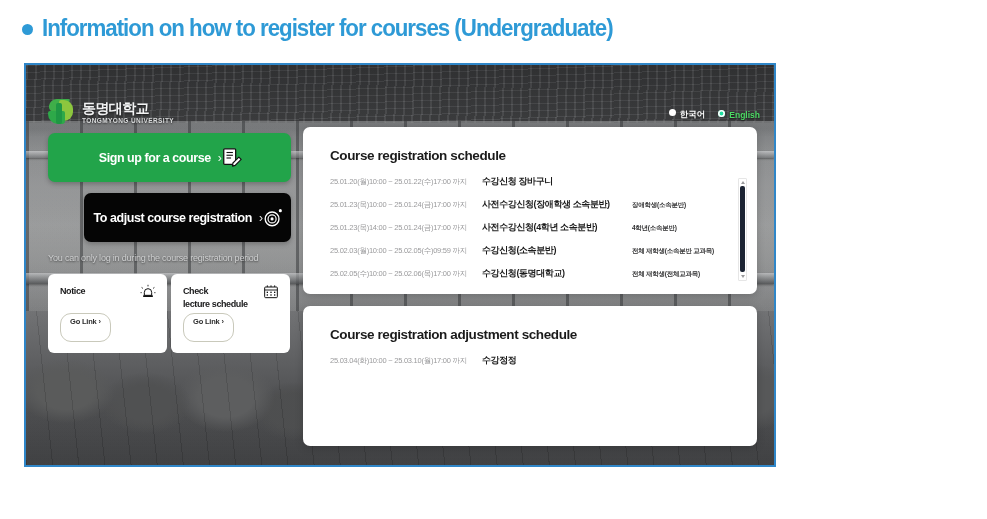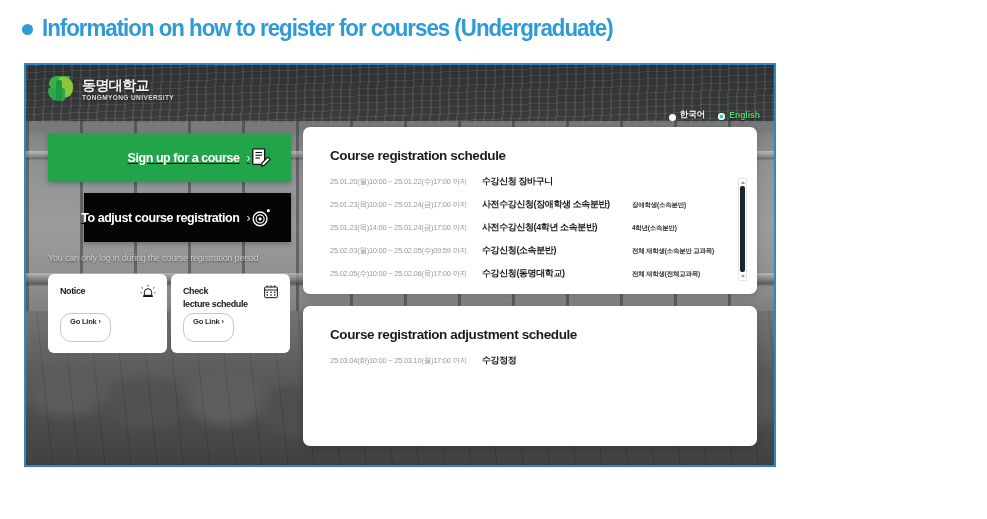--- a/index.html
+++ b/index.html
@@ -116,21 +116,21 @@
     inset: 0;
     background: repeating-linear-gradient(84deg, rgba(0,0,0,.10) 0 1px, rgba(255,255,255,.02) 1px 26px);
   }
 
   
   .site-header {
     position: absolute;
     left: 0; right: 0; top: 0;
     height: 60px;
     display: flex;
-    align-items: flex-start;
+    align-items: flex-end;
     padding: 10px 0 0 22px;
     box-sizing: border-box;
   }
   .brand {
     display: flex;
     align-items: center;
     gap: 8px;
   }
   .logo-mark {
     width: 26px;
@@ -200,21 +200,21 @@
     right: 14px;
     top: 44px;
     display: flex;
     align-items: center;
     gap: 13px;
     font-size: 8.5px;
     font-weight: bold;
   }
   .lang-opt {
     display: flex;
-    align-items: flex-end;
+    align-items: flex-start;
     gap: 4px;
     color: #ffffff;
     text-shadow: 0 1px 2px rgba(0,0,0,.7);
     white-space: nowrap;
   }
   .lang-opt .dot {
     width: 7px; height: 7px;
     border-radius: 50%;
     background: #ffffff;
     flex: none;
@@ -227,28 +227,27 @@
 
   
   .left-col {
     position: absolute;
     left: 22px;
     top: 68px;
     width: 243px;
   }
   .action-btn {
     height: 49px;
-    border-radius: 0;
+    border-radius: 7px;
     display: flex;
     align-items: center;
-    justify-content: flex-end;
+    justify-content: center;
     padding: 0 19px 0 22px;
     box-sizing: border-box;
     box-shadow: 0 2px 5px rgba(0,0,0,.25);
-    text-decoration: underline;
   }
   .action-btn.green { background: #22a44a; }
   .action-btn.black { background: #050505; margin-top: 11px; margin-left: 36px; }
   .action-label {
     color: #ffffff;
     font-size: 12.5px;
     font-weight: bold;
     letter-spacing: -0.45px;
     display: flex;
     align-items: center;

